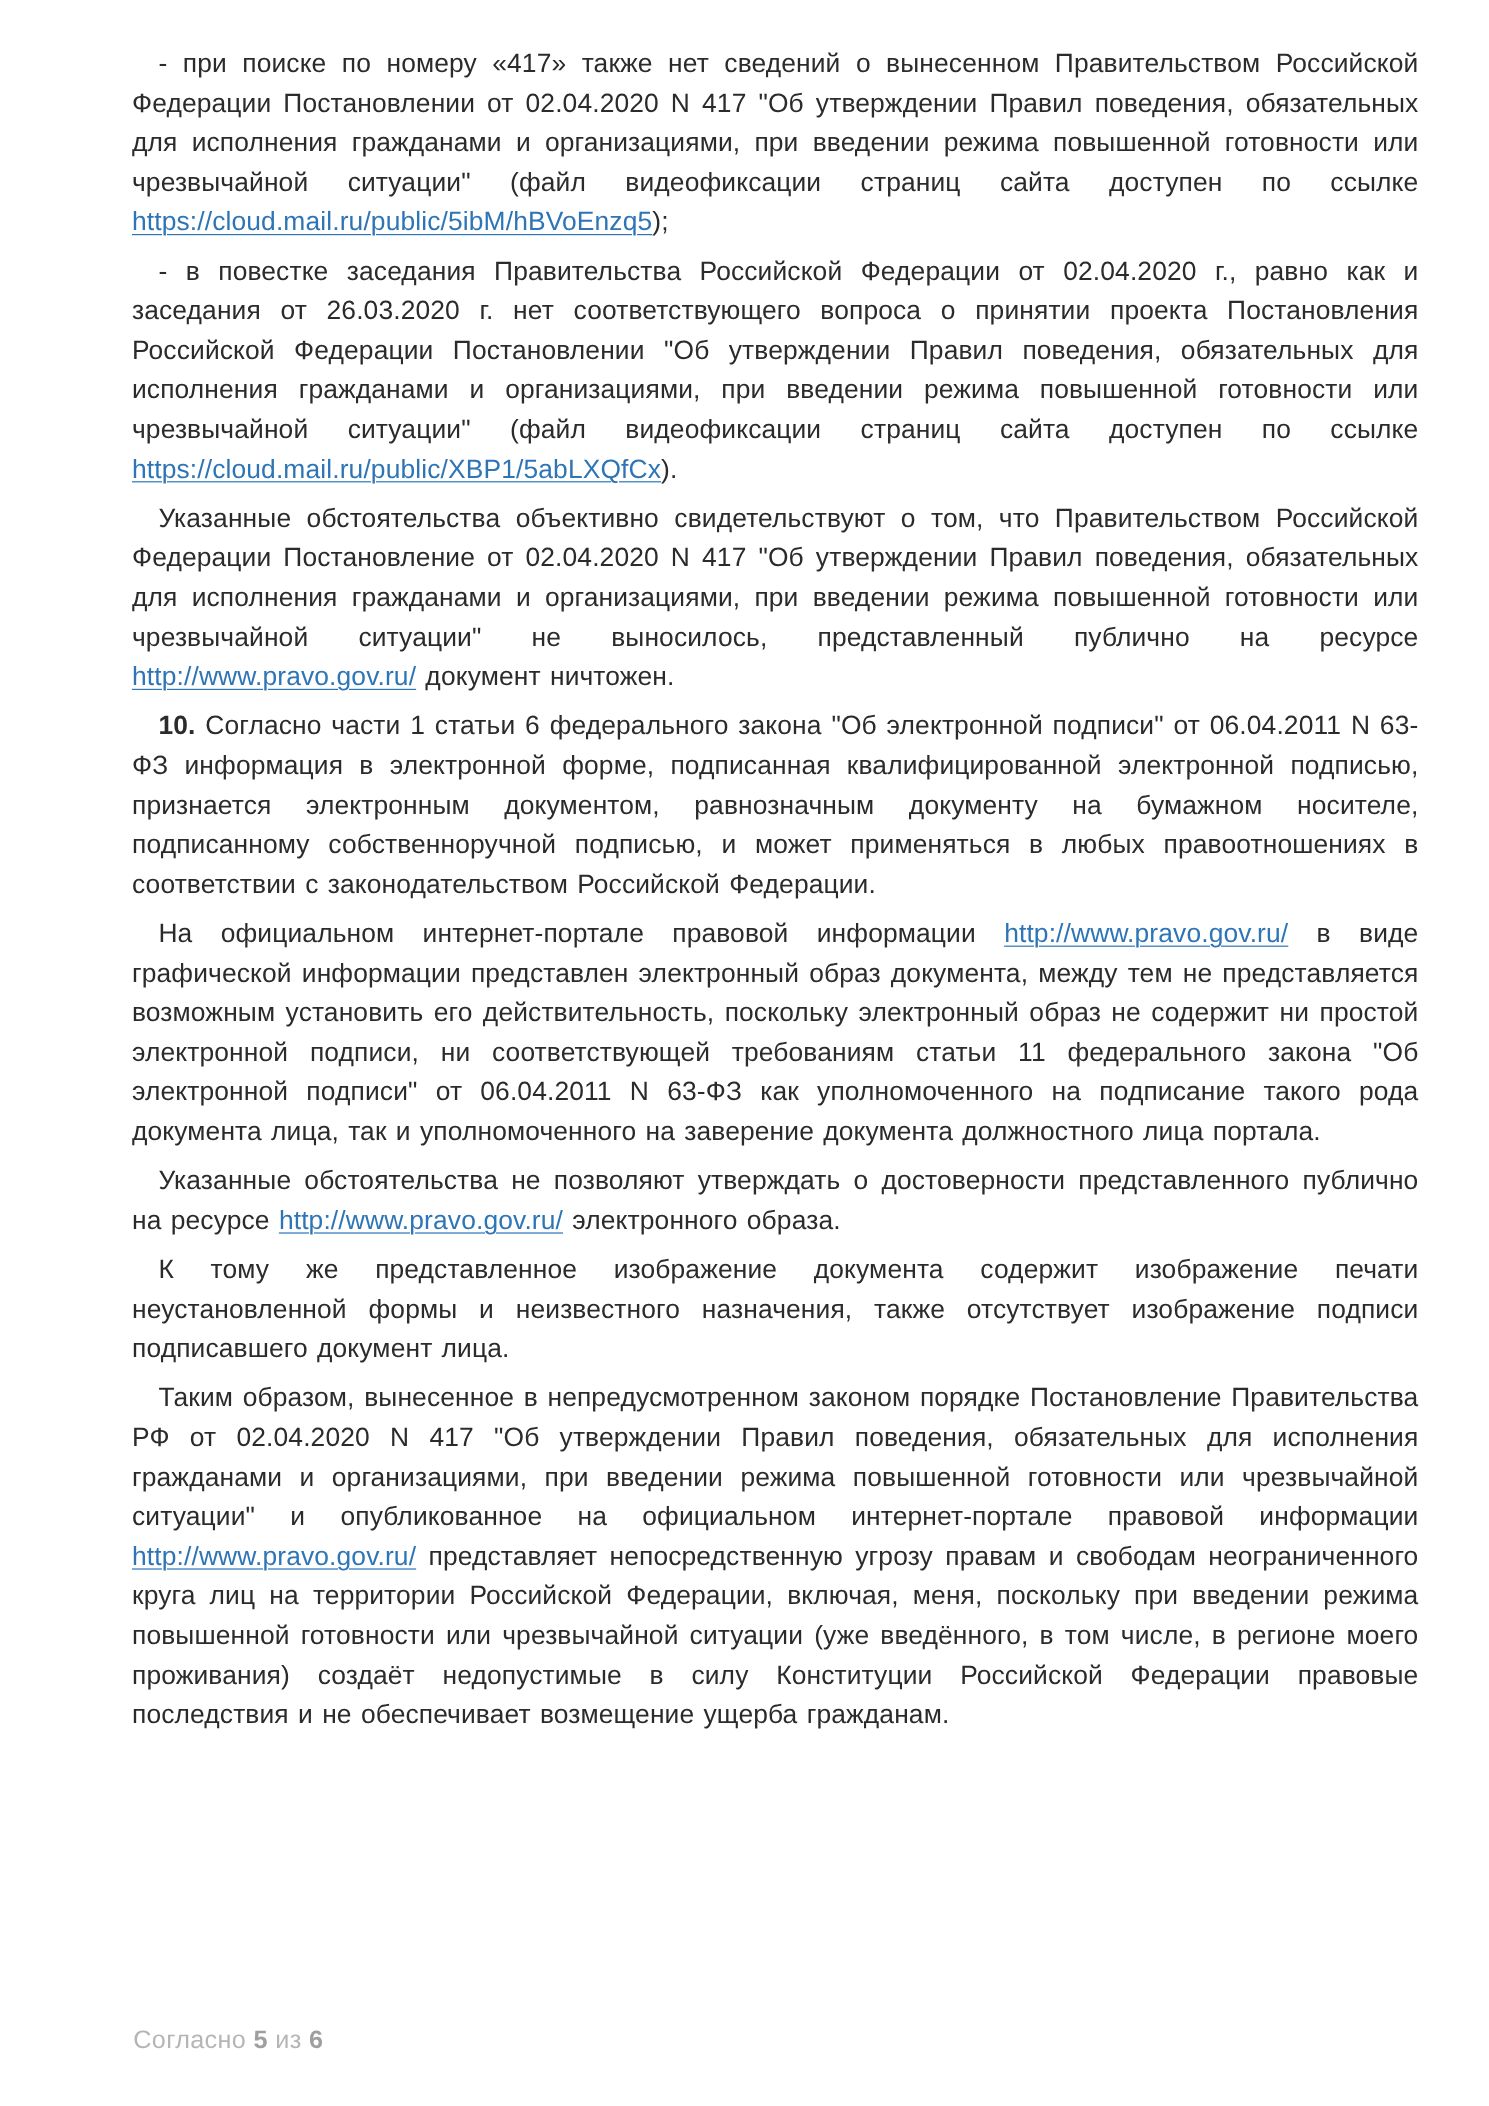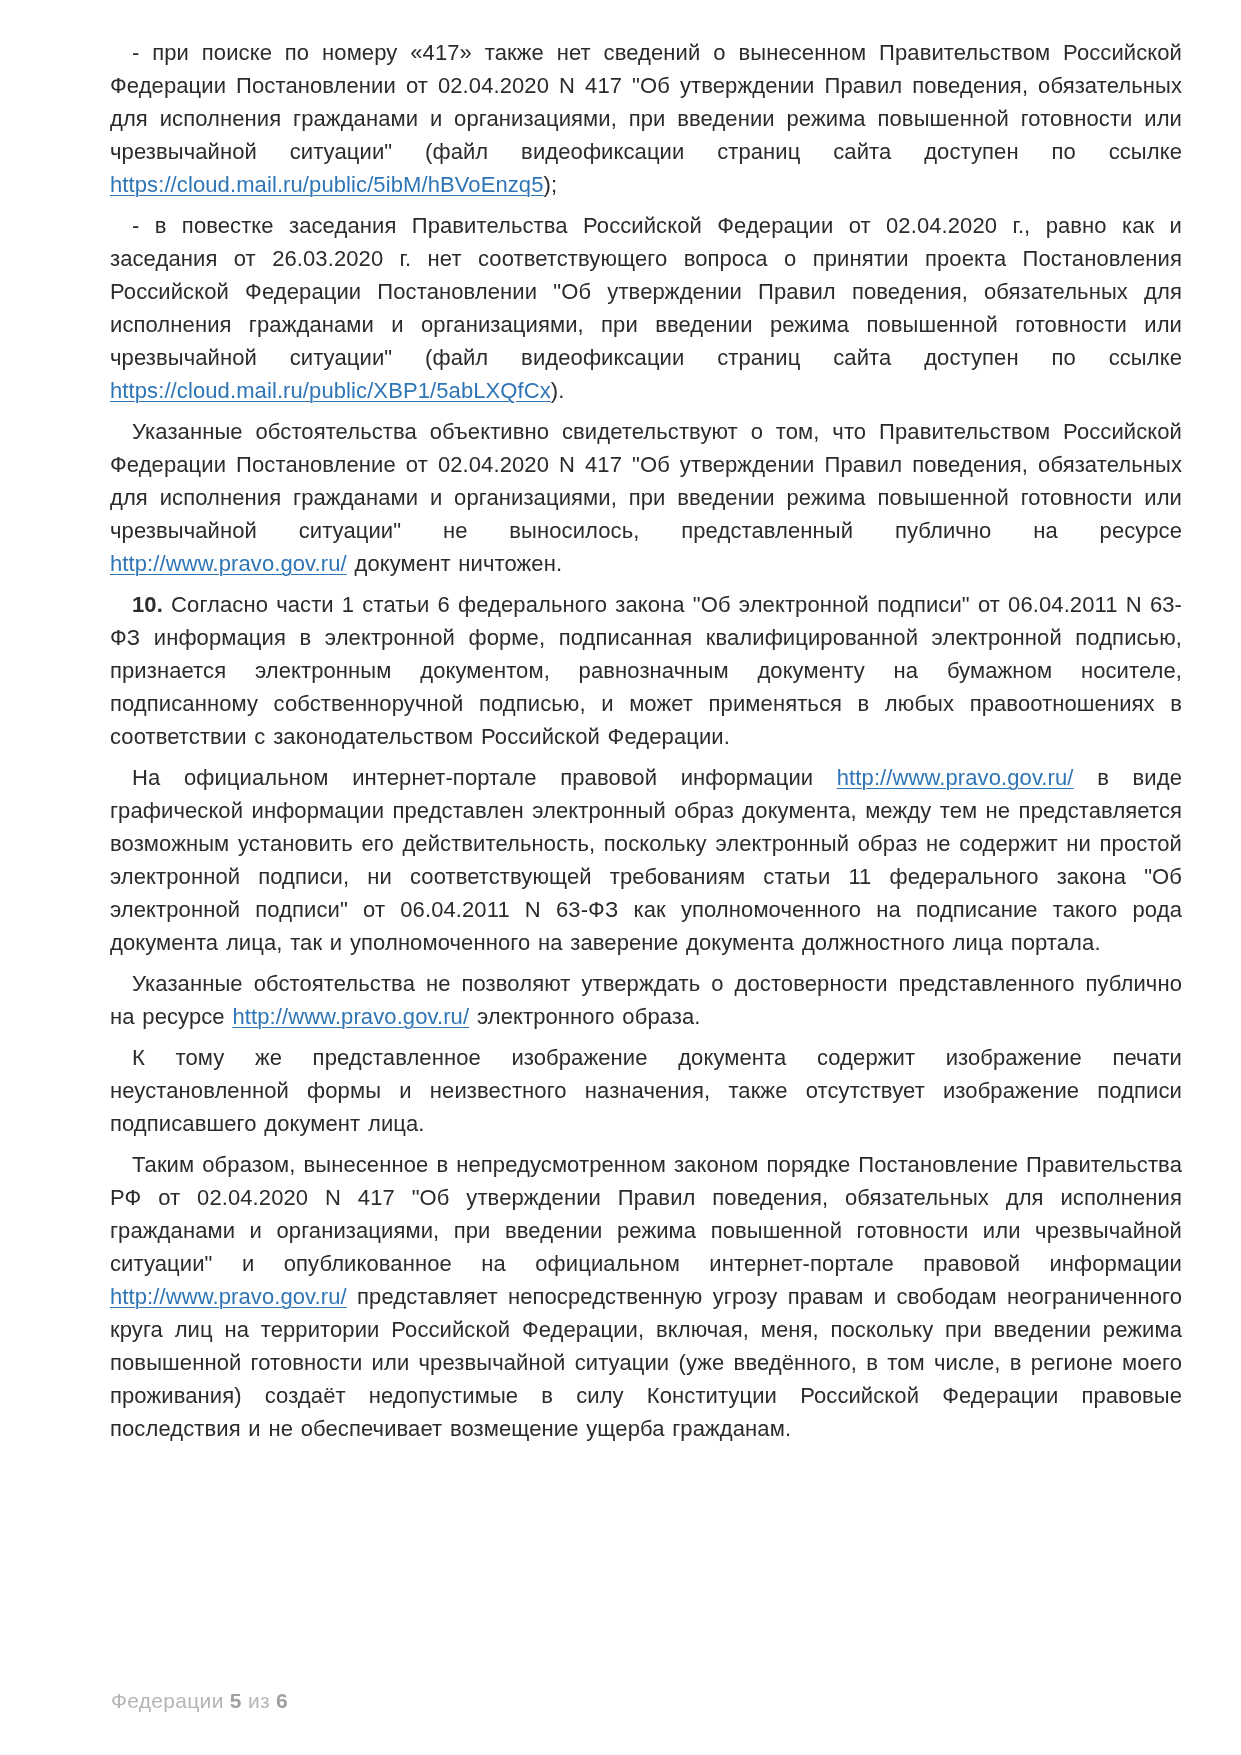--- a/index.html
+++ b/index.html
@@ -58,15 +58,15 @@
       <p class="para"><span>- при поиске по номеру «417» также нет сведений о вынесенном Правительством Российской Федерации Постановлении от 02.04.2020 N 417 "Об утверждении Правил поведения, обязательных для исполнения гражданами и организациями, при введении режима повышенной готовности или чрезвычайной ситуации" (файл видеофиксации страниц сайта доступен по ссылке </span><a href="#">https://cloud.mail.ru/public/5ibM/hBVoEnzq5</a><span>);</span></p>
       <p class="para"><span>- в повестке заседания Правительства Российской Федерации от 02.04.2020 г., равно как и заседания от 26.03.2020 г. нет соответствующего вопроса о принятии проекта Постановления Российской Федерации Постановлении "Об утверждении Правил поведения, обязательных для исполнения гражданами и организациями, при введении режима повышенной готовности или чрезвычайной ситуации" (файл видеофиксации страниц сайта доступен по ссылке </span><a href="#">https://cloud.mail.ru/public/XBP1/5abLXQfCx</a><span>).</span></p>
       <p class="para"><span>Указанные обстоятельства объективно свидетельствуют о том, что Правительством Российской Федерации Постановление от 02.04.2020 N 417 "Об утверждении Правил поведения, обязательных для исполнения гражданами и организациями, при введении режима повышенной готовности или чрезвычайной ситуации" не выносилось, представленный публично на ресурсе </span><a href="#">http://www.pravo.gov.ru/</a><span> документ ничтожен.</span></p>
       <p class="para"><span class="bold">10.</span><span> Согласно части 1 статьи 6 федерального закона "Об электронной подписи" от 06.04.2011 N 63-ФЗ информация в электронной форме, подписанная квалифицированной электронной подписью, признается электронным документом, равнозначным документу на бумажном носителе, подписанному собственноручной подписью, и может применяться в любых правоотношениях в соответствии с законодательством Российской Федерации.</span></p>
       <p class="para"><span>На официальном интернет-портале правовой информации </span><a href="#">http://www.pravo.gov.ru/</a><span> в виде графической информации представлен электронный образ документа, между тем не представляется возможным установить его действительность, поскольку электронный образ не содержит ни простой электронной подписи, ни соответствующей требованиям статьи 11 федерального закона "Об электронной подписи" от 06.04.2011 N 63-ФЗ как уполномоченного на подписание такого рода документа лица, так и уполномоченного на заверение документа должностного лица портала.</span></p>
       <p class="para"><span>Указанные обстоятельства не позволяют утверждать о достоверности представленного публично на ресурсе </span><a href="#">http://www.pravo.gov.ru/</a><span> электронного образа.</span></p>
       <p class="para"><span>К тому же представленное изображение документа содержит изображение печати неустановленной формы и неизвестного назначения, также отсутствует изображение подписи подписавшего документ лица.</span></p>
       <p class="para"><span>Таким образом, вынесенное в непредусмотренном законом порядке Постановление Правительства РФ от 02.04.2020 N 417 "Об утверждении Правил поведения, обязательных для исполнения гражданами и организациями, при введении режима повышенной готовности или чрезвычайной ситуации" и опубликованное на официальном интернет-портале правовой информации </span><a href="#">http://www.pravo.gov.ru/</a><span> представляет непосредственную угрозу правам и свободам неограниченного круга лиц на территории Российской Федерации, включая, меня, поскольку при введении режима повышенной готовности или чрезвычайной ситуации (уже введённого, в том числе, в регионе моего проживания) создаёт недопустимые в силу Конституции Российской Федерации правовые последствия и не обеспечивает возмещение ущерба гражданам.</span></p>
     </div>
   <div class="footer">
-    <span><span>Федерации </span><span class="bold">5</span><span> из </span><span class="bold">6</span></span>
+    <span><span>Согласно </span><span class="bold">5</span><span> из </span><span class="bold">6</span></span>
   </div>
 </div>
 
 </body></html>

